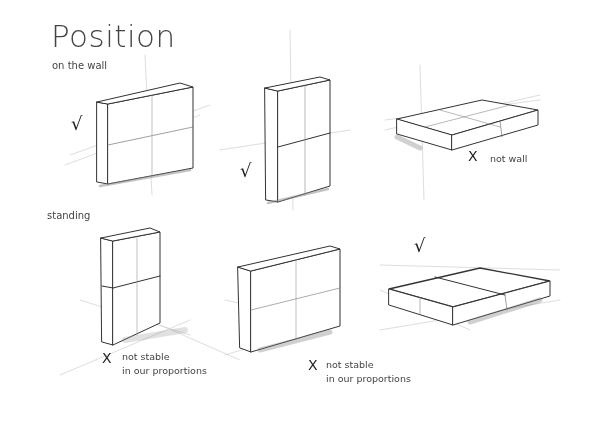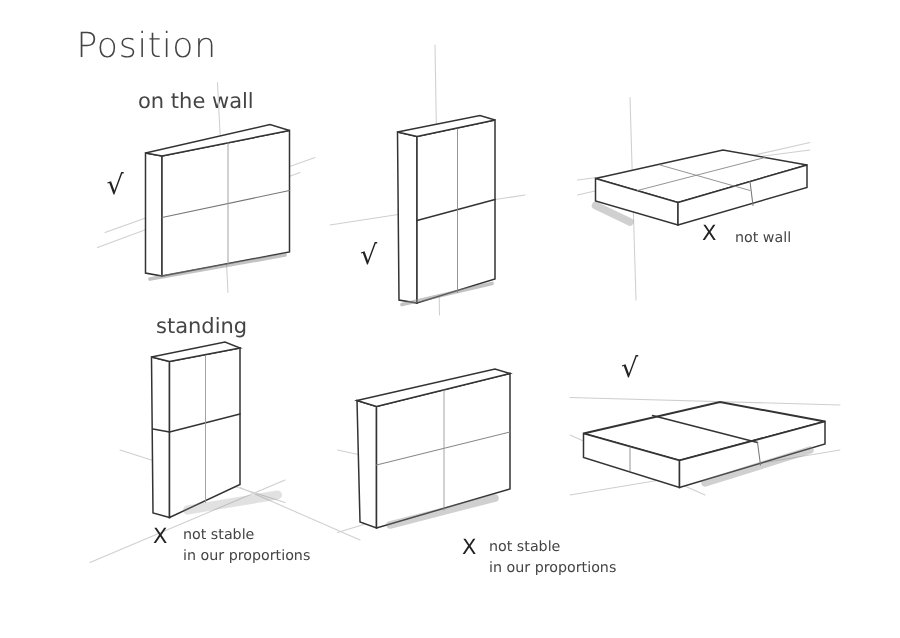--- a/index.html
+++ b/index.html
@@ -1,28 +1,28 @@
 <!DOCTYPE html>
 <html><head>
 <meta charset="utf-8">
 <style>
   html, body { margin:0; padding:0; background:#ffffff; }
   body { width:600px; height:425px; position:relative; overflow:hidden; font-family:"DejaVu Sans", sans-serif; color:#333; }
-  .title { position:absolute; left:51px; top:18px; font-size:23px; font-weight:300; color:#444; letter-spacing:0.5px; font-family:"DejaVu Sans", sans-serif; }
-  .section { position:absolute; font-size:14px; color:#444;margin-left:40px; }
+  .title { position:absolute; left:51px; top:18px; font-size:31px; font-weight:300; color:#444; letter-spacing:0.5px; font-family:"DejaVu Sans", sans-serif; }
+  .section { position:absolute; font-size:10px; color:#444; }
   .note { position:absolute; font-size:9.5px; color:#444; line-height:14px; white-space:nowrap; }
   .mark { position:absolute; font-size:18px; color:#222; font-family:"DejaVu Sans", sans-serif; }
   svg.sketch { position:absolute; left:0; top:0; }
 </style>
 </head>
 <body>
 
 <div class="title">Position</div>
 <div class="section" style="left:52px; top:60px;">on the wall</div>
-<div class="section" style="left:64px; top:210px;">standing</div>
+<div class="section" style="left:47px; top:210px;">standing</div>
 
 <svg class="sketch" width="600" height="425" viewBox="0 0 600 425">
   <g fill="none" stroke-linecap="round">
 
     <g stroke="#cfcfcf" stroke-width="0.7">
       <line x1="145" y1="55" x2="152" y2="195"></line>
       <line x1="65" y1="165" x2="200" y2="115"></line>
       <line x1="70" y1="155" x2="210" y2="105"></line>
       <line x1="290" y1="30" x2="293" y2="210"></line>
       <line x1="220" y1="150" x2="350" y2="130"></line>

